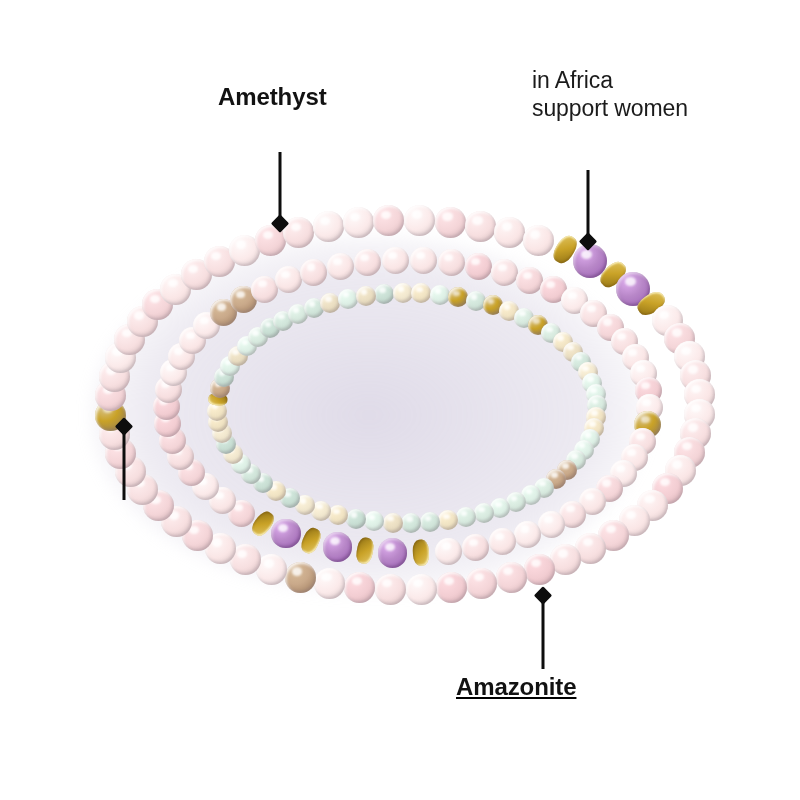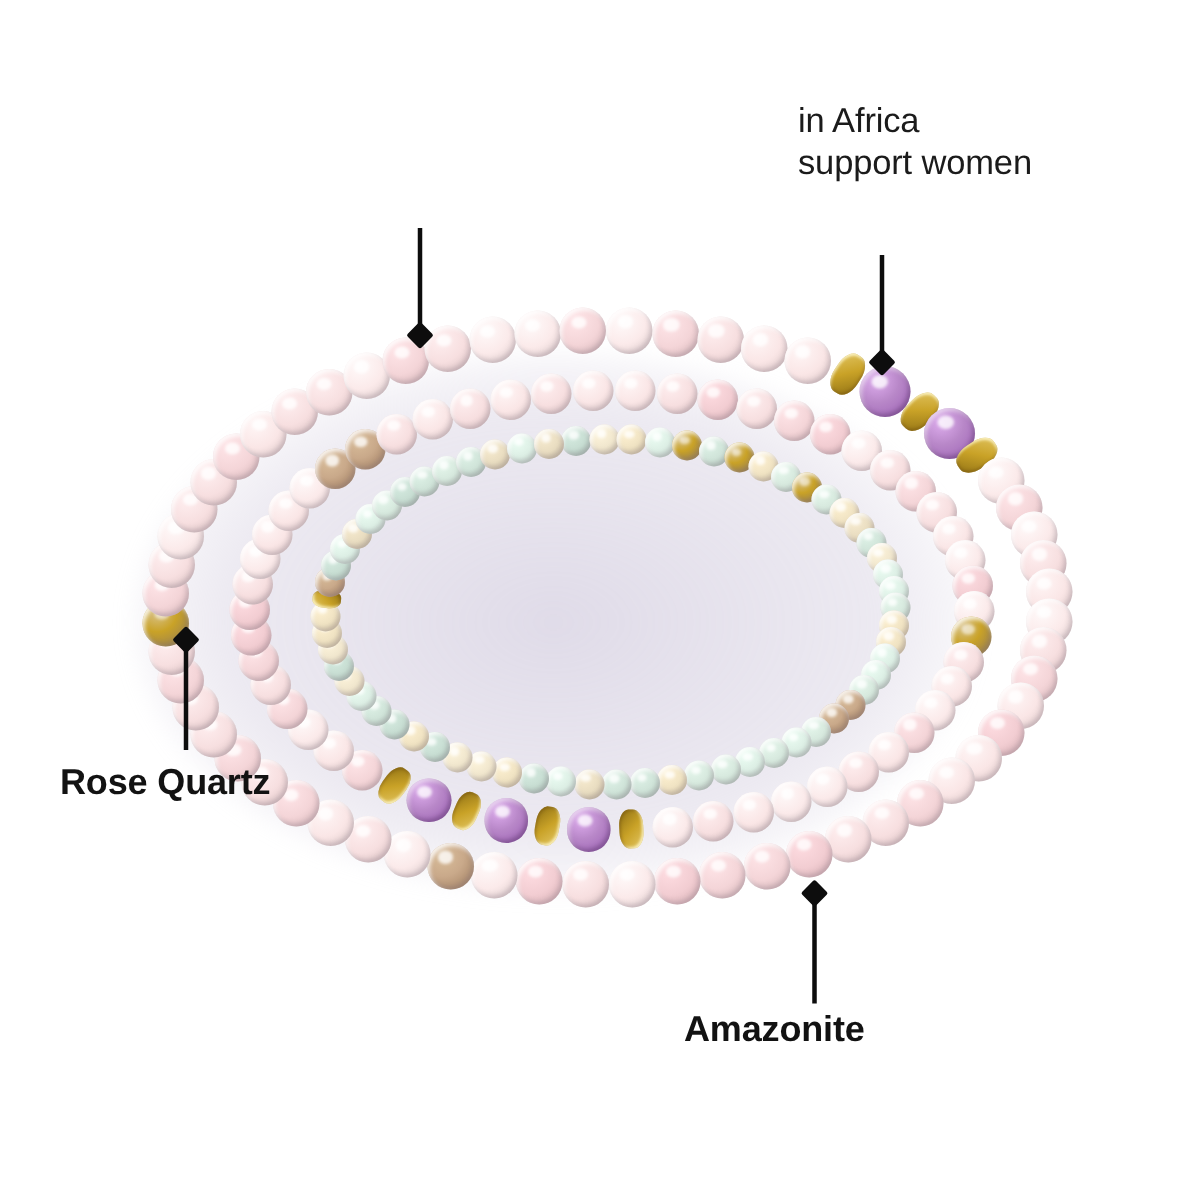--- a/index.html
+++ b/index.html
@@ -304,44 +304,44 @@
         <div class="bead" style="width: 20px; height: 20px; left: 66.2887px; top: 27.7171px; background: radial-gradient(circle at 34% 28%, rgb(223, 243, 232) 0%, rgb(207, 227, 216) 52%, rgb(173, 193, 182) 100%);"></div>
         <div class="bead" style="width: 20px; height: 20px; left: 81.0191px; top: 20.7981px; background: radial-gradient(circle at 34% 28%, rgb(230, 248, 237) 0%, rgb(214, 232, 221) 52%, rgb(180, 198, 187) 100%);"></div>
         <div class="bead" style="width: 20px; height: 20px; left: 96.7991px; top: 14.7863px; background: radial-gradient(circle at 34% 28%, rgb(223, 243, 232) 0%, rgb(207, 227, 216) 52%, rgb(173, 193, 182) 100%);"></div>
         <div class="bead" style="width: 20px; height: 20px; left: 113.477px; top: 9.73958px; background: radial-gradient(circle at 34% 28%, rgb(248, 236, 208) 0%, rgb(232, 220, 192) 52%, rgb(198, 186, 158) 100%);"></div>
         <div class="bead" style="width: 20px; height: 20px; left: 130.891px; top: 5.7066px; background: radial-gradient(circle at 34% 28%, rgb(236, 254, 244) 0%, rgb(220, 238, 228) 52%, rgb(186, 204, 194) 100%);"></div>
         <div class="bead" style="width: 20px; height: 20px; left: 148.875px; top: 2.72617px; background: radial-gradient(circle at 34% 28%, rgb(248, 236, 208) 0%, rgb(232, 220, 192) 52%, rgb(198, 186, 158) 100%);"></div>
       </div>
   </div>
 
   <div class="callout align-left" style="left:218px; top:83px;">
+    <div class="title">Amethyst</div>
   </div>
   <div class="pointer down" style="left:272px; top:152px; width:16px; height:78px;">
     <div class="stem" style="height:70px;"></div>
     <div class="diamond"></div>
   </div>
 
   <div class="callout align-left" style="left:532px; top:67px;">
     <div class="sub">in Africa</div>
     <div class="sub">support women</div>
   </div>
   <div class="pointer down" style="left:580px; top:170px; width:16px; height:78px;">
     <div class="stem" style="height:70px;"></div>
     <div class="diamond"></div>
   </div>
 
   <div class="pointer up" style="left:116px; top:420px; width:16px; height:80px;">
     <div class="stem" style="height:72px;"></div>
     <div class="diamond"></div>
   </div>
   <div class="callout align-left" style="left:40px; top:508px;">
-    <div class="title">Rose Quartz</div>
   </div>
 
   <div class="pointer up" style="left:535px; top:589px; width:16px; height:80px;">
     <div class="stem" style="height:72px;"></div>
     <div class="diamond"></div>
   </div>
-  <div class="callout align-left" style="left:456px; top:673px;">
+  <div class="callout align-left" style="left:456px; top:673px;text-decoration:underline;">
     <div class="title">Amazonite</div>
   </div>
 
 </div>
 
 </body></html>

